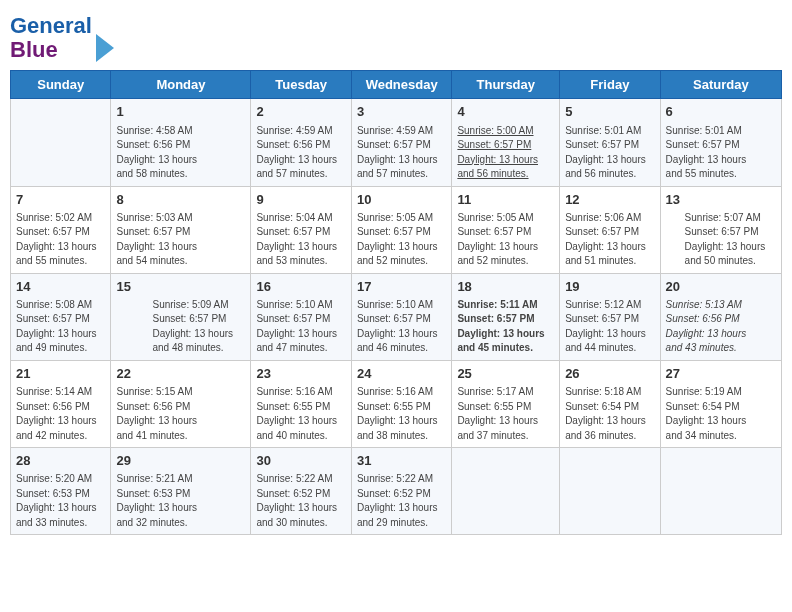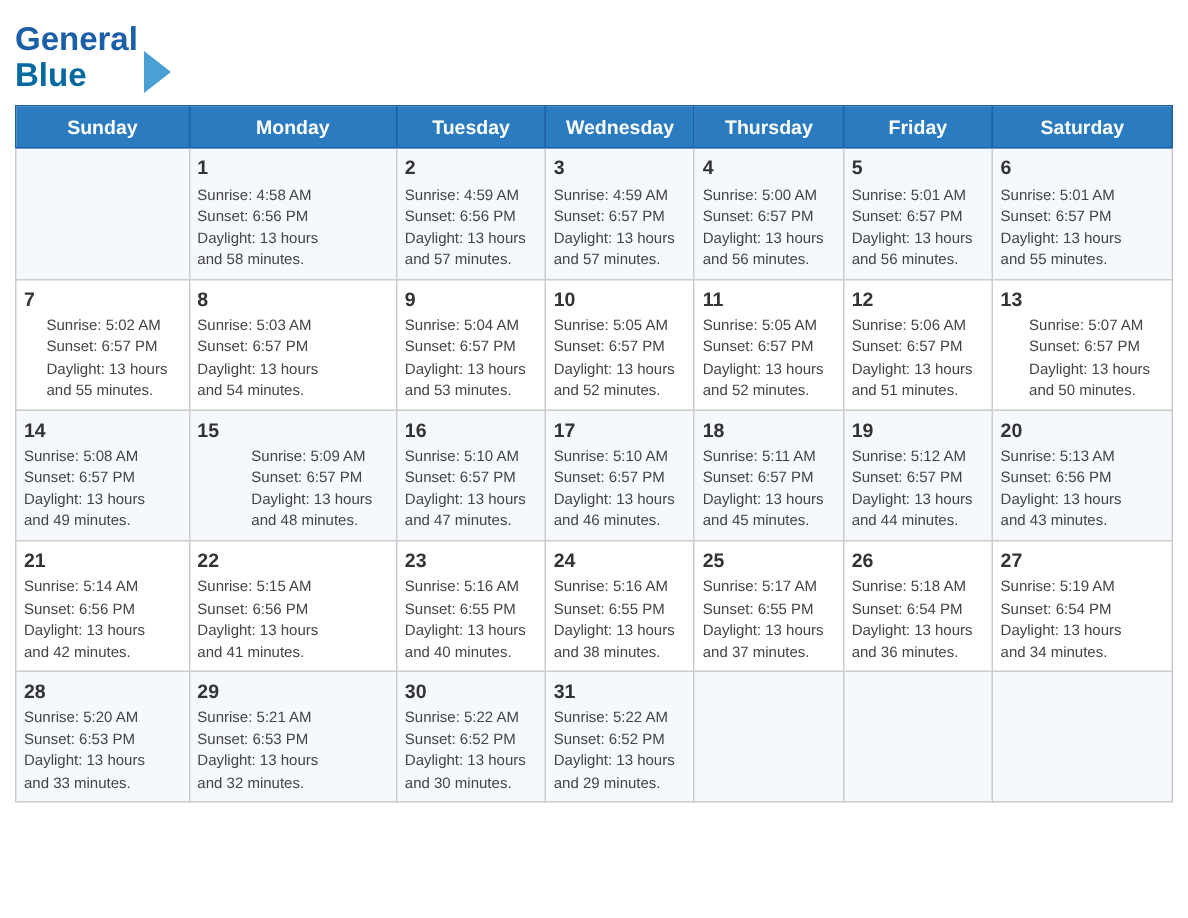--- a/index.html
+++ b/index.html
@@ -97,21 +97,21 @@
     }
   </style>
 </head>
 <body>
 
 <div class="header">
   <div class="logo">
     <div>
       <div class="logo-text">
         <span>General</span><br>
-        <span style="color:#0369a1;margin-top:33px;">Blue</span>
+        <span style="color:#701a75;margin-top:33px;">Blue</span>
       </div>
     </div>
     <div class="logo-arrow"></div>
   </div>
   <div class="title-block">
     <div class="main-title"></div>
     <div class="subtitle"></div>
   </div>
 </div>
 
@@ -146,21 +146,21 @@
         </td>
         <td>
           <span class="day-num">3</span>
           <div class="cell-content" style="white-space: pre-line;">Sunrise: 4:59 AM
 Sunset: 6:57 PM
 Daylight: 13 hours
 and 57 minutes.</div>
         </td>
         <td>
           <span class="day-num">4</span>
-          <div class="cell-content" style="white-space: pre-line;">Sunrise: 5:00 AM
+          <div class="cell-content" style="white-space: pre-line; text-decoration: underline;">Sunrise: 5:00 AM
 Sunset: 6:57 PM
 Daylight: 13 hours
 and 56 minutes.</div>
         </td>
         <td>
           <span class="day-num">5</span>
           <div class="cell-content" style="white-space: pre-line;">Sunrise: 5:01 AM
 Sunset: 6:57 PM
 Daylight: 13 hours
 and 56 minutes.</div>
@@ -169,21 +169,21 @@
           <span class="day-num">6</span>
           <div class="cell-content" style="white-space: pre-line;">Sunrise: 5:01 AM
 Sunset: 6:57 PM
 Daylight: 13 hours
 and 55 minutes.</div>
         </td>
       </tr>
       <tr>
         <td>
           <span class="day-num">7</span>
-          <div class="cell-content" style="white-space: pre-line; margin-left: 15px;">Sunrise: 5:02 AM
+          <div class="cell-content" style="white-space: pre-line;">Sunrise: 5:02 AM
 Sunset: 6:57 PM
 Daylight: 13 hours
 and 55 minutes.</div>
         </td>
         <td>
           <span class="day-num">8</span>
           <div class="cell-content" style="white-space: pre-line;">Sunrise: 5:03 AM
 Sunset: 6:57 PM
 Daylight: 13 hours
 and 54 minutes.</div>
@@ -248,35 +248,35 @@
         </td>
         <td>
           <span class="day-num">17</span>
           <div class="cell-content" style="white-space: pre-line;">Sunrise: 5:10 AM
 Sunset: 6:57 PM
 Daylight: 13 hours
 and 46 minutes.</div>
         </td>
         <td>
           <span class="day-num">18</span>
-          <div class="cell-content" style="white-space: pre-line;">Sunrise: 5:11 AM
+          <div class="cell-content" style="white-space: pre-line; font-weight: bold;">Sunrise: 5:11 AM
 Sunset: 6:57 PM
 Daylight: 13 hours
 and 45 minutes.</div>
         </td>
         <td>
           <span class="day-num">19</span>
           <div class="cell-content" style="white-space: pre-line;">Sunrise: 5:12 AM
 Sunset: 6:57 PM
 Daylight: 13 hours
 and 44 minutes.</div>
         </td>
         <td>
           <span class="day-num">20</span>
-          <div class="cell-content" style="white-space: pre-line;">Sunrise: 5:13 AM
+          <div class="cell-content" style="white-space: pre-line; font-style: italic;">Sunrise: 5:13 AM
 Sunset: 6:56 PM
 Daylight: 13 hours
 and 43 minutes.</div>
         </td>
       </tr>
       <tr>
         <td>
           <span class="day-num">21</span>
           <div class="cell-content" style="white-space: pre-line;">Sunrise: 5:14 AM
 Sunset: 6:56 PM

